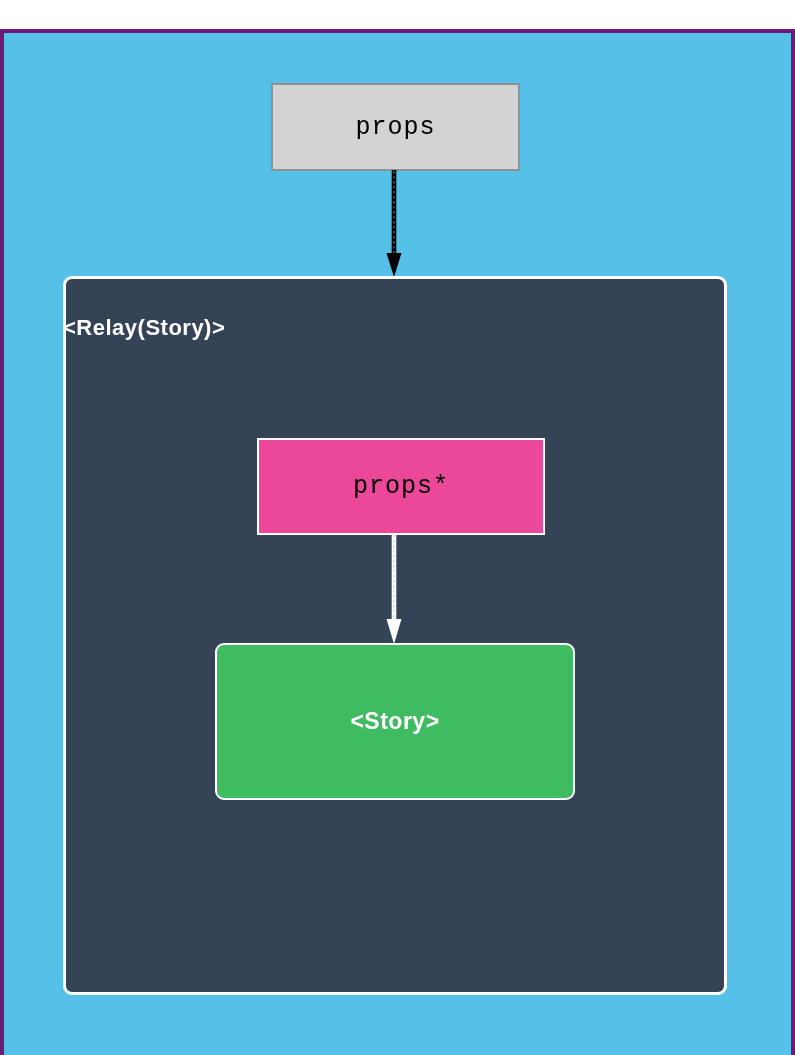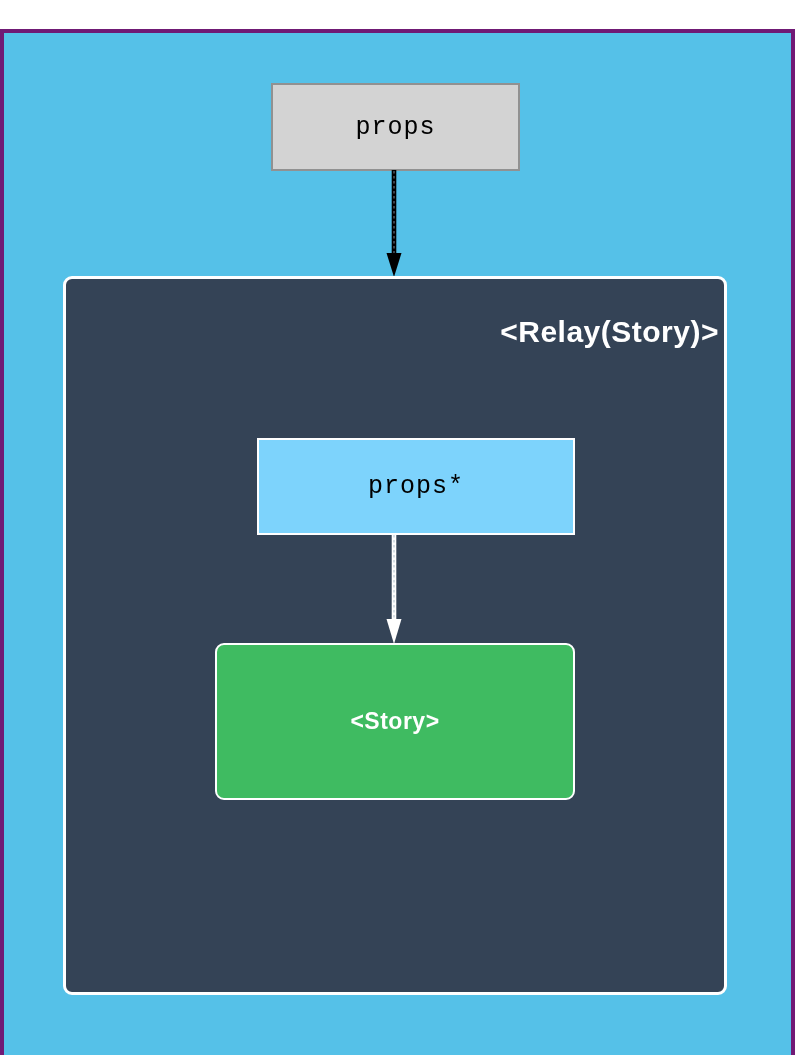--- a/index.html
+++ b/index.html
@@ -65,32 +65,32 @@
     height: 719px;
     background: #344356;
     border: 3px solid #ffffff;
     border-radius: 9px;
   }
   .relay-title {
     position: absolute;
     left: 59px;
     top: 282px;
     width: 656px;
-    text-align: right;
-    font-size: 30px;
+    text-align: left;
+    font-size: 22px;
     font-weight: bold;
     color: #ffffff;
     letter-spacing: 0.5px;
   }
   .props-star-box {
     left: 253px;
     top: 405px;
-    width: 318px;
+    width: 288px;
     height: 97px;
-    background: #7dd3fc;
+    background: #ec4899;
     border: 2px solid #ffffff;
   }
   .story-box {
     left: 211px;
     top: 610px;
     width: 360px;
     height: 157px;
     background: #3fbb61;
     border: 2.5px solid #ffffff;
     border-radius: 9px;

